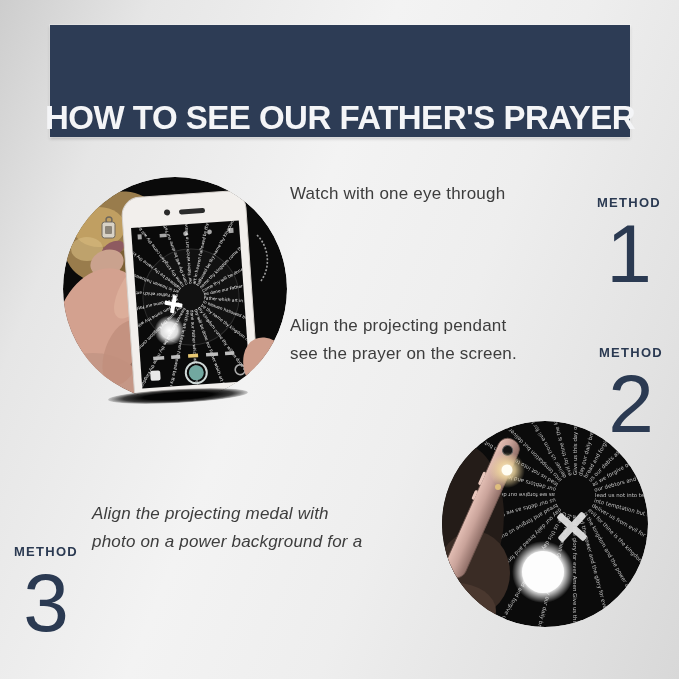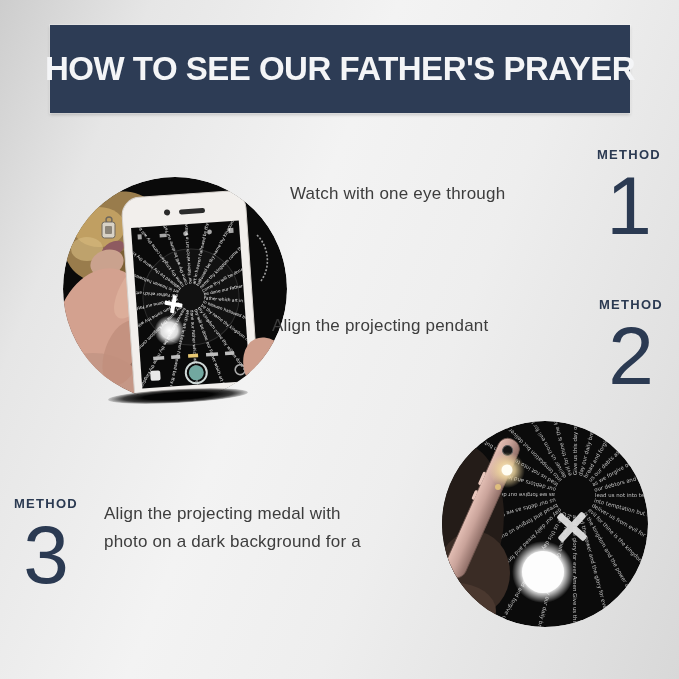--- a/index.html
+++ b/index.html
@@ -2,37 +2,37 @@
 <html><head>
 <meta charset="utf-8">
 <style>
   html,body{margin:0;padding:0;}
   body{font-family:"Liberation Sans", sans-serif; background:#bfbfbf;}
   .canvas{
     position:relative; width:679px; height:679px; overflow:hidden;
     background:linear-gradient(112deg,#cdcdcd 0%, #e6e6e6 16%, #f3f3f3 42%, #eeeeee 62%, #e2e2e2 84%, #d8d8d8 100%);
   }
   .banner{
-    position:absolute; left:50px; top:25px; width:580px; height:88px;
-    background:#2d3c55; display:flex; align-items:center; justify-content:center;
+    position:absolute; left:50px; top:25px; width:580px; height:112px;
+    background:#2d3c55; display:flex; align-items:flex-end; justify-content:center;
     box-shadow:0 0 0 1px rgba(255,255,255,.25), 0 2px 3px rgba(0,0,0,.18);
   }
   .banner span{
     color:#f4f5f7; font-weight:bold; font-size:33px; letter-spacing:-0.5px; white-space:nowrap;
   }
-  .method-col{position:absolute; text-align:center;}
+  .method-col{position:absolute; text-align:center;margin-top:48px;}
   .method-label{font-size:13px; font-weight:bold; letter-spacing:1.3px; color:#2b3a52;}
   .method-number{font-size:82px; font-weight:400; color:#2b3a52; line-height:0.92; margin-top:6px;}
   .method-text{position:absolute; color:#3d3d3d; font-size:17px; line-height:28px; letter-spacing:0.2px;}
   #m1-col{left:585px; top:147px; width:88px;}
   #m2-col{left:587px; top:297px; width:88px;}
   #m3-col{left:4px;  top:496px; width:84px;}
   #m1-text{left:290px; top:180px;}
-  #m2-text{left:272px; top:312px;}
-  #m3-text{left:104px;  top:500px;}
+  #m2-text{left:290px; top:312px;}
+  #m3-text{left:92px;  top:500px;font-style:italic;}
   .photo{position:absolute;}
   #photo1{left:63px; top:177px;}
   #photo2{left:442px; top:421px;}
   .shadow-crescent{
     position:absolute; left:108px; top:389px; width:140px; height:14px;
     background:radial-gradient(ellipse at 50% 50%, #050505 35%, rgba(0,0,0,.75) 55%, rgba(0,0,0,0) 75%);
     border-radius:50%; transform:rotate(-3deg);
   }
 </style>
 </head>
@@ -159,29 +159,30 @@
   <div class="method-text" id="m1-text">
     <div>Watch with one eye through</div>
   </div>
 
   <div class="method-col" id="m2-col">
     <div class="method-label">METHOD</div>
     <div class="method-number">2</div>
   </div>
   <div class="method-text" id="m2-text">
     <div>Align the projecting pendant</div>
+    <div>see the prayer on the screen.</div>
   </div>
 
   <div class="method-col" id="m3-col">
     <div class="method-label">METHOD</div>
     <div class="method-number">3</div>
   </div>
   <div class="method-text" id="m3-text">
     <div>Align the projecting medal with</div>
-    <div>photo on a dark background for a</div>
+    <div>photo on a power background for a</div>
   </div>
 
   <svg id="photo2" class="photo" width="206" height="206" viewBox="0 0 206 206">
     <defs>
       <clipPath id="circ2">
           <circle cx="103" cy="103" r="103"></circle>
         </clipPath>
       <linearGradient id="rose" x1="0" y1="0" x2="1" y2="0">
         <stop offset="0%" stop-color="#e3beb4"></stop>
           <stop offset="45%" stop-color="#c9a39a"></stop>

